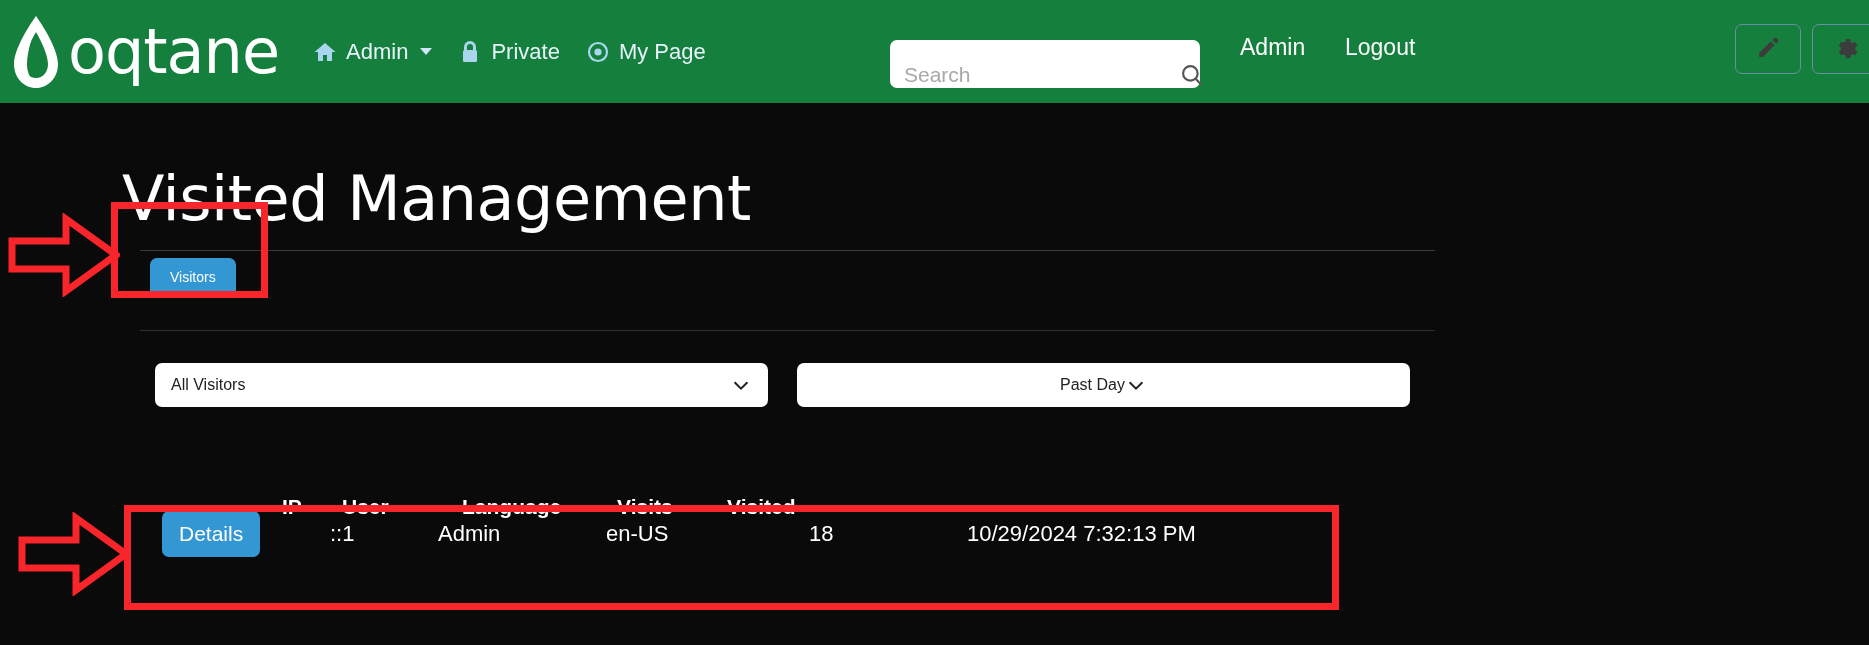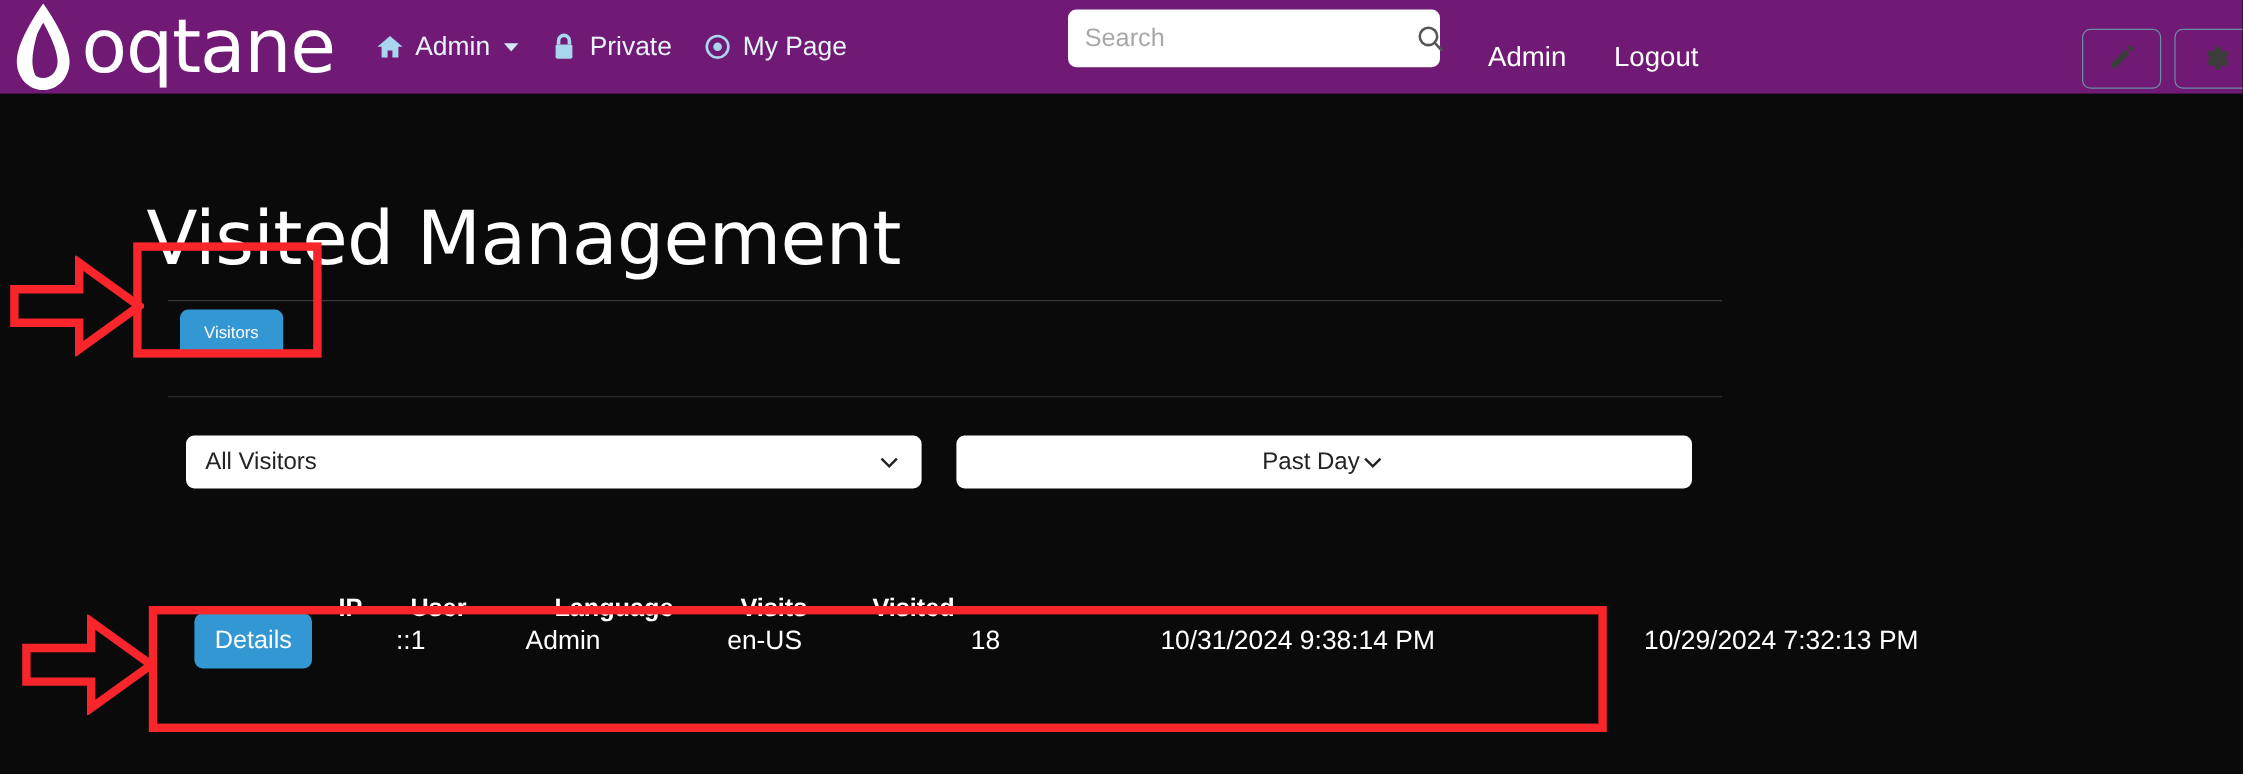--- a/index.html
+++ b/index.html
@@ -14,22 +14,22 @@
     height: 645px;
     background: #0a0a0a;
     overflow: hidden;
   }
 
   
   .header {
     position: absolute;
     left: 0; top: 0;
     width: 1869px;
-    height: 78px;
-    background: #701a75;
+    height: 103px;
+    background: #15803d;
     display: flex;
     align-items: center;
   }
   .brand {
     display: flex;
     align-items: center;
     margin-left: 10px;
     height: 100%;
   }
   .brand-drop { width: 52px; height: 76px; margin-right: 6px; }
@@ -65,26 +65,26 @@
   }
   .caret {
     width: 0; height: 0;
     border-left: 6px solid transparent;
     border-right: 6px solid transparent;
     border-top: 7px solid #cfe7f6;
     margin-left: 3px;
   }
   .search-wrap {
     position: absolute;
-    left: 890px; top: 8px;
+    left: 890px; top: 40px;
     width: 310px; height: 48px;
     background: #ffffff;
     border-radius: 7px;
     display: flex;
-    align-items: center;
+    align-items: flex-end;
     padding: 0 12px;
   }
   .search-input {
     flex: 1;
     border: none;
     outline: none;
     font-size: 21px;
     color: #444;
     font-family: "Liberation Sans", sans-serif;
     background: transparent;
@@ -175,21 +175,21 @@
     position: absolute;
     height: 44px;
     background: #ffffff;
     border-radius: 7px;
     display: flex;
     align-items: center;
     justify-content: space-between;
     padding: 0 16px;
     cursor: pointer;
     color: #222;
-    font-size: 20px;
+    font-size: 16px;
   }
   .select.visitors { left: 155px; top: 363px; width: 613px; }
   .select.period   { left: 797px; top: 363px; width: 613px; justify-content: center; }
   .sel-caret { color: #222; display: flex; align-items: center; }
 
   
   .table {
     position: absolute;
     left: 150px; top: 455px;
     width: 1440px;
@@ -361,21 +361,20 @@
       <div class="th">Visits</div>
       <div class="th">Visited</div>
     </div>
 
     <div class="trow">
       <button class="btn-details">Details</button>
       <div class="td">::1</div>
       <div class="td">Admin</div>
       <div class="td">en-US</div>
       <div class="td">18</div>
-      <div class="td">10/31/2024 9:38:14 PM</div>
       <div class="td">10/29/2024 7:32:13 PM</div>
     </div>
   </div>
 
   <div class="anno-box tabs-box"></div>
   <div class="anno-box row-box"></div>
 
   <svg class="anno-arrow" style="left:8px; top:213px;" width="112" height="84" viewBox="0 0 112 84">
     <path d="M4 28 H58 V6 L108 42 L58 78 V56 H4 Z" fill="none" stroke="#f8252b" stroke-width="7" stroke-linejoin="miter"></path>
   </svg>

